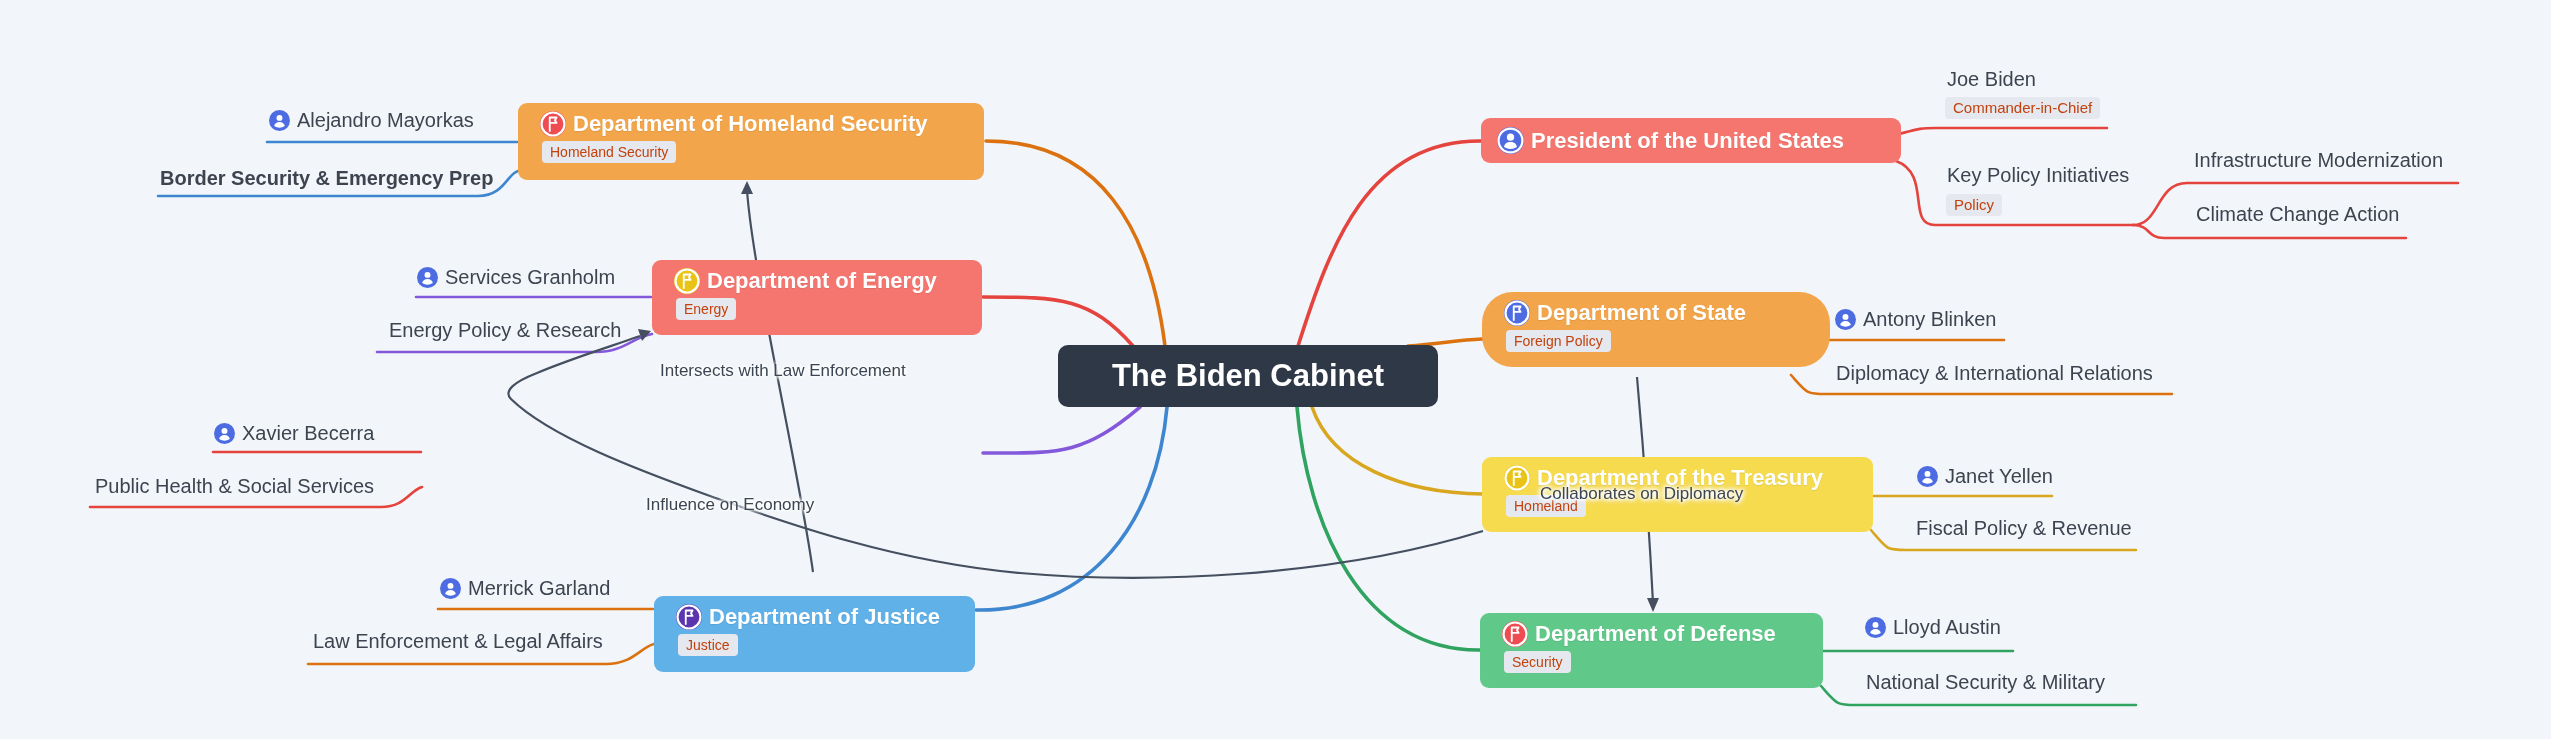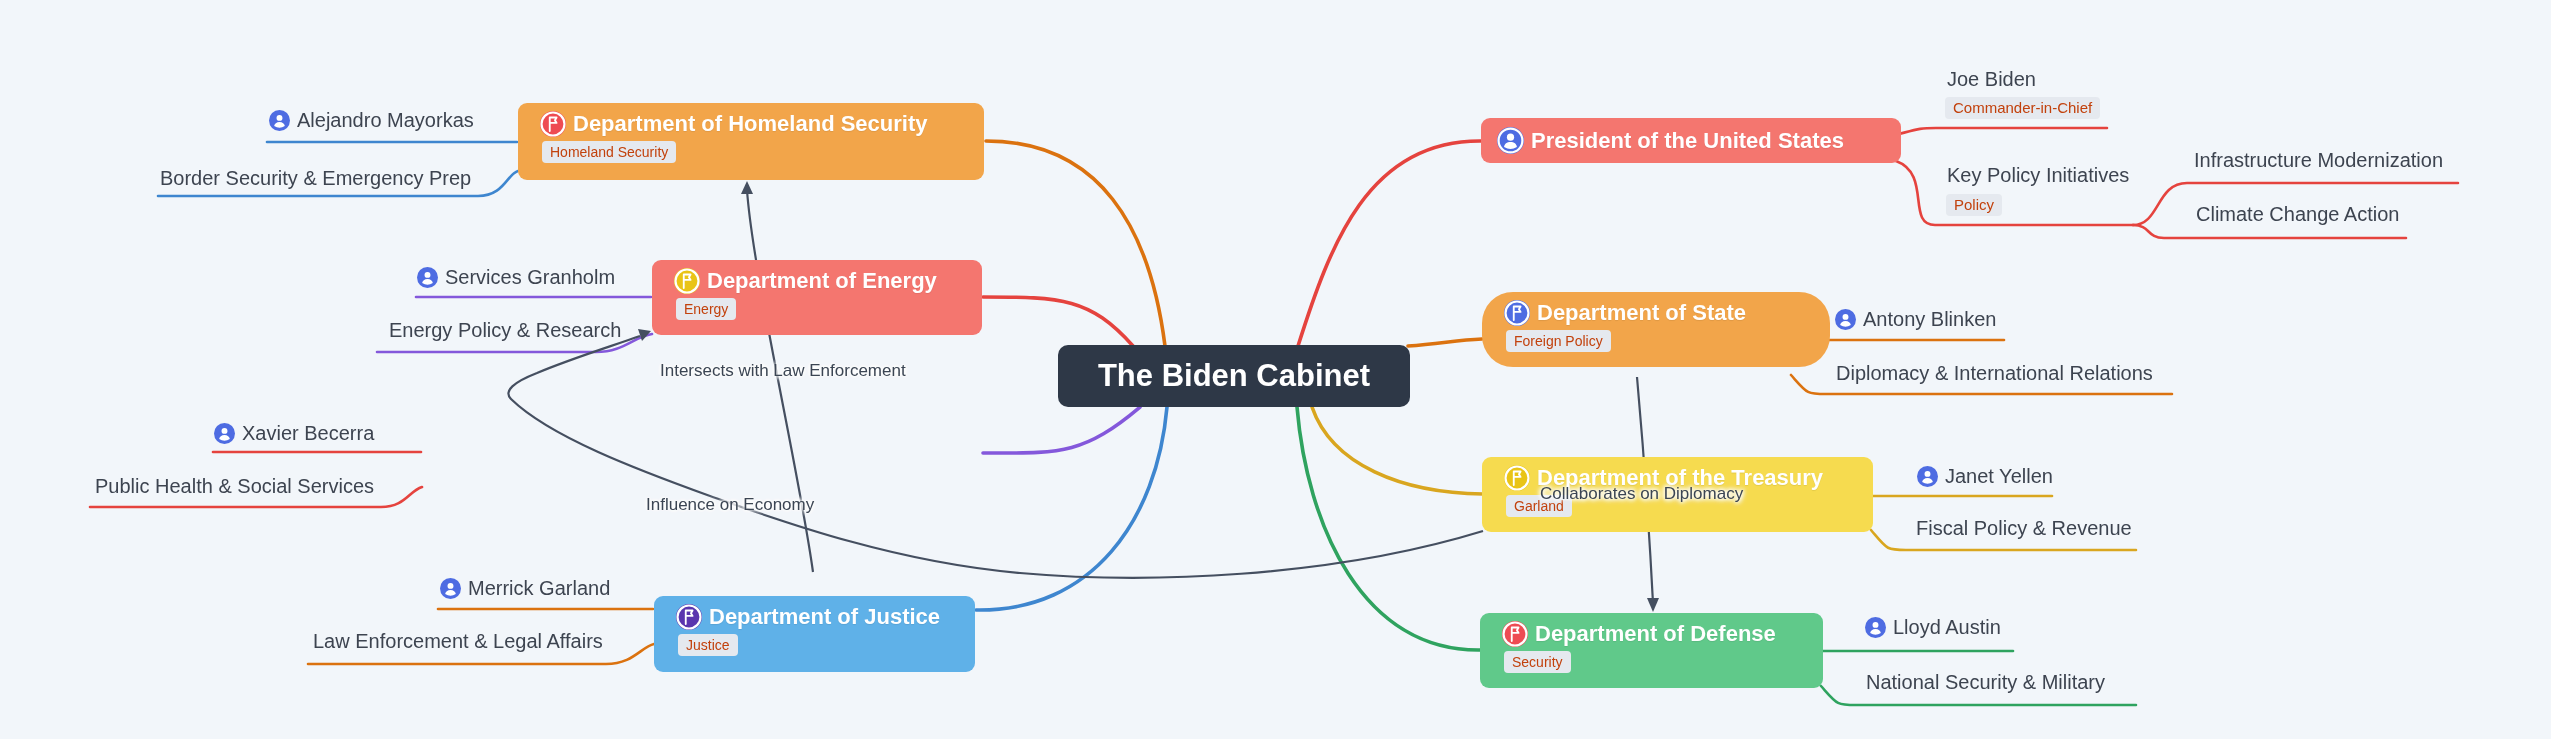--- a/index.html
+++ b/index.html
@@ -67,21 +67,21 @@
       <path d="M1637,377 C1644,455 1650,545 1653,603"></path>
       <path d="M1483,531 C1330,578 1145,584 1020,573 C893,562 778,520 710,496 C638,470 550,437 511,399 C503,391 514,382 537,373 C570,359 609,347 640,336"></path>
     </g>
     <g fill="#454f60" stroke="none">
       <path d="M747,181 L741,194 L753,194 Z"></path>
       <path d="M1653,612 L1647,598 L1659,598 Z"></path>
       <path d="M651,331 L642,341 L638,329 Z"></path>
     </g>
   </svg>
 
-  <div class="center-node" style="left:1058px;top:345px;width:352px;height:62px;">
+  <div class="center-node" style="left:1058px;top:345px;width:380px;height:62px;">
     <span>The Biden Cabinet</span>
   </div>
 
   <div class="dept" style="left:518px;top:103px;width:466px;height:77px;background:#F2A54A;">
     <div class="row">
       <svg class="icon" width="26" height="26" viewBox="0 0 24 24">
         <circle cx="12" cy="12" r="12" fill="#EE4B53"></circle>
           <circle cx="12" cy="12" r="10.6" fill="none" stroke="#fff" stroke-width="2"></circle>
         <path d="M9 18.5 V6 h6.3 l-1.5 2.5 1.5 2.5 H10" fill="none" stroke="#fff" stroke-width="1.7" stroke-linecap="round" stroke-linejoin="round"></path>
       </svg>
@@ -141,21 +141,21 @@
 
   <div class="dept" style="left:1482px;top:457px;width:391px;height:75px;background:#F6DB4F;">
     <div class="row">
       <svg class="icon" width="26" height="26" viewBox="0 0 24 24">
         <circle cx="12" cy="12" r="12" fill="#E9C416"></circle>
           <circle cx="12" cy="12" r="10.6" fill="none" stroke="#fff" stroke-width="2"></circle>
         <path d="M9 18.5 V6 h6.3 l-1.5 2.5 1.5 2.5 H10" fill="none" stroke="#fff" stroke-width="1.7" stroke-linecap="round" stroke-linejoin="round"></path>
       </svg>
       <span class="title">Department of the Treasury</span>
     </div>
-    <span class="tag">Garland</span>
+    <span class="tag">Homeland</span>
   </div>
 
   <div class="dept" style="left:1480px;top:613px;width:343px;height:75px;background:#60C98A;">
     <div class="row">
       <svg class="icon" width="26" height="26" viewBox="0 0 24 24">
         <circle cx="12" cy="12" r="12" fill="#EE4B53"></circle>
           <circle cx="12" cy="12" r="10.6" fill="none" stroke="#fff" stroke-width="2"></circle>
         <path d="M9 18.5 V6 h6.3 l-1.5 2.5 1.5 2.5 H10" fill="none" stroke="#fff" stroke-width="1.7" stroke-linecap="round" stroke-linejoin="round"></path>
       </svg>
       <span class="title">Department of Defense</span>
@@ -164,21 +164,21 @@
   </div>
 
   <div class="leaf" style="left:269px;top:109px;">
     <svg class="icon" width="21" height="21" viewBox="0 0 24 24">
       <circle cx="12" cy="12" r="12" fill="#4E6CE2"></circle>
         <circle cx="12" cy="9" r="3.4" fill="#fff"></circle>
       <path d="M12 13.6c3.4 0 5.8 2 6.1 4.7a11.6 11.6 0 0 1-12.2 0c.3-2.7 2.7-4.7 6.1-4.7Z" fill="#fff"></path>
     </svg>
     <span>Alejandro Mayorkas</span>
   </div>
-  <div class="leaf" style="left:160px;top:167px;">
+  <div class="leaf" style="left:160px;top:167px;font-weight:bold;">
     <span>Border Security &amp; Emergency Prep</span>
   </div>
 
   <div class="leaf" style="left:417px;top:266px;">
     <svg class="icon" width="21" height="21" viewBox="0 0 24 24">
       <circle cx="12" cy="12" r="12" fill="#4E6CE2"></circle>
         <circle cx="12" cy="9" r="3.4" fill="#fff"></circle>
       <path d="M12 13.6c3.4 0 5.8 2 6.1 4.7a11.6 11.6 0 0 1-12.2 0c.3-2.7 2.7-4.7 6.1-4.7Z" fill="#fff"></path>
     </svg>
     <span>Services Granholm</span>

